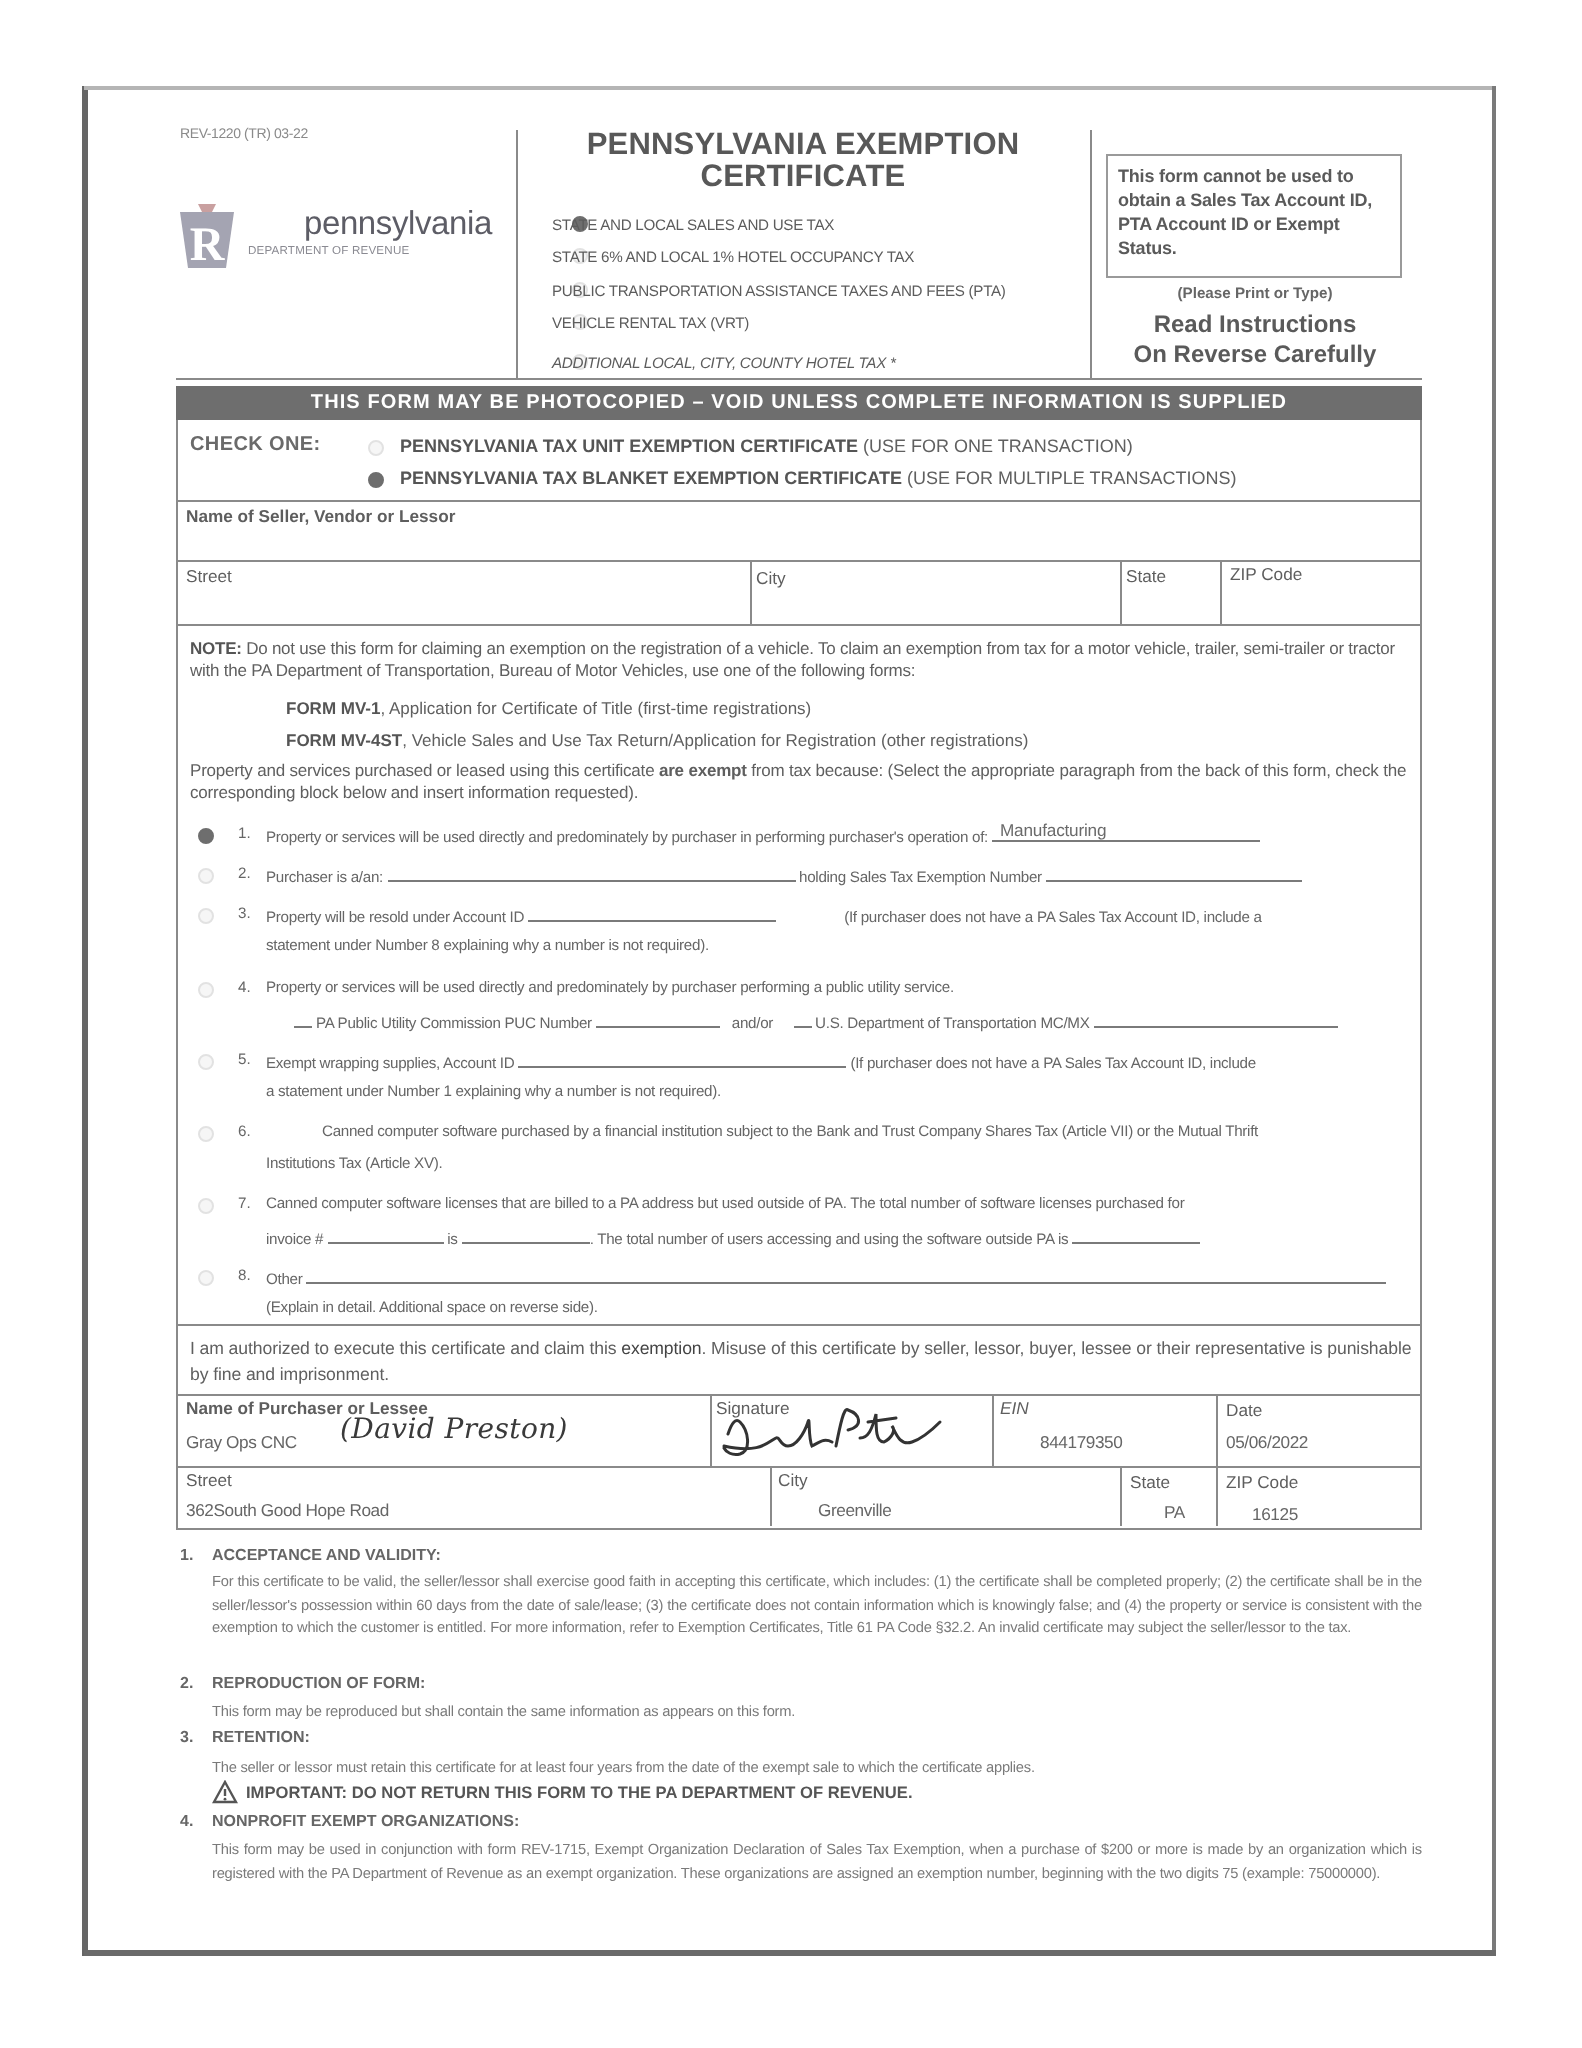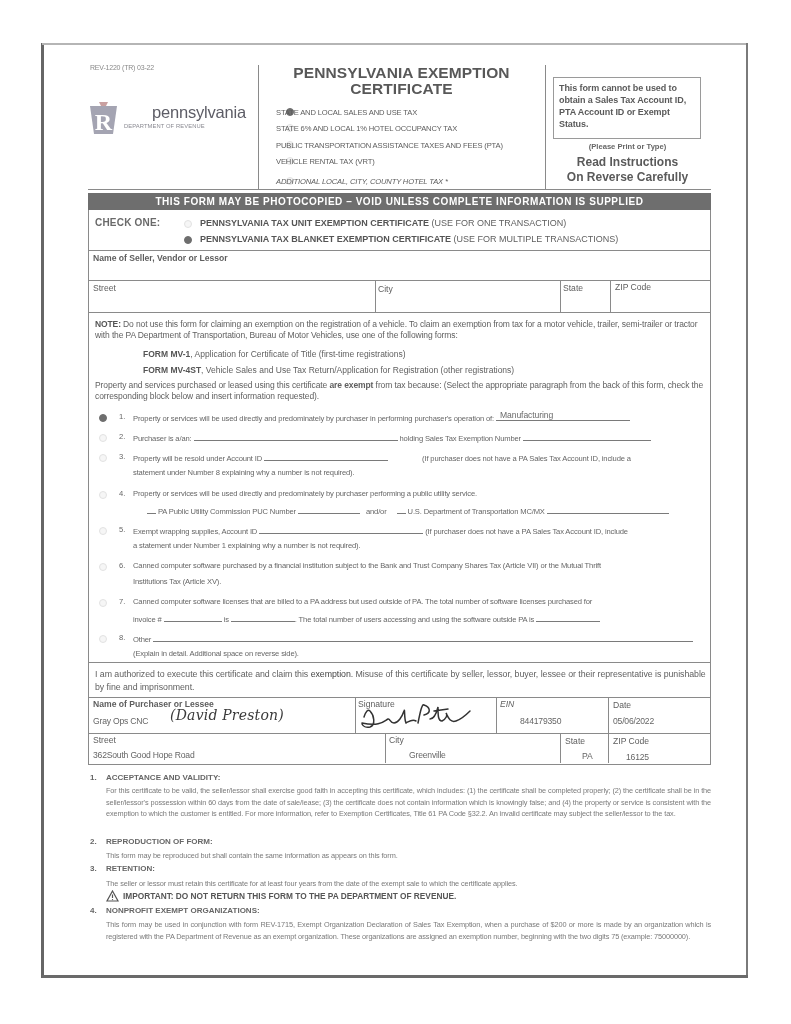--- a/index.html
+++ b/index.html
@@ -186,21 +186,21 @@
   <div class="abs item-line" style="top:489px;">Property or services will be used directly and predominately by purchaser performing a public utility service.</div>
   <div class="abs item-line" style="left:145px; top:505px;"><span class="blank" style="width:9px;"></span><span>PA Public Utility Commission PUC Number</span><span class="blank" style="width:62px; margin-right:6px;"><span class="fill"></span></span><span>and/or</span><span class="blank" style="width:9px; margin-left:10px;"></span><span>U.S. Department of Transportation MC/MX</span><span class="blank" style="width:122px;"><span class="fill"></span></span></div>
 
   <span class="abs radio item-radio" style="top:527px;" data-checked="false"></span>
   <div class="abs item-num" style="top:525px;">5.</div>
   <div class="abs item-line" style="top:525px;"><span>Exempt wrapping supplies, Account ID</span><span class="blank" style="width:164px;"><span class="fill"></span></span><span>(If purchaser does not have a PA Sales Tax Account ID, include</span></div>
   <div class="abs item-line" style="top:541px;">a statement under Number 1 explaining why a number is not required).</div>
 
   <span class="abs radio item-radio" style="top:563px;" data-checked="false"></span>
   <div class="abs item-num" style="top:561px;">6.</div>
-  <div class="abs item-line" style="top:561px;">Canned computer software purchased by a financial institution subject to the Bank and Trust Company Shares Tax (Article VII) or the Mutual Thrift</div>
+  <div class="abs item-line" style="top:561px;margin-left:28px;">Canned computer software purchased by a financial institution subject to the Bank and Trust Company Shares Tax (Article VII) or the Mutual Thrift</div>
   <div class="abs item-line" style="top:577px;">Institutions Tax (Article XV).</div>
 
   <span class="abs radio item-radio" style="top:599px;" data-checked="false"></span>
   <div class="abs item-num" style="top:597px;">7.</div>
   <div class="abs item-line" style="top:597px;">Canned computer software licenses that are billed to a PA address but  used  outside of PA. The total number of software licenses purchased for</div>
   <div class="abs item-line" style="top:613px;"><span>invoice #</span><span class="blank" style="width:58px;"><span class="fill"></span></span><span>is</span><span class="blank" style="width:64px; margin-right:0;"><span class="fill"></span></span><span>. The total number of users accessing and using the software outside PA is</span><span class="blank" style="width:64px;"><span class="fill"></span></span></div>
 
   <span class="abs radio item-radio" style="top:635px;" data-checked="false"></span>
   <div class="abs item-num" style="top:633px;">8.</div>
   <div class="abs item-line" style="top:633px;"><span>Other</span><span class="blank" style="width:540px;"><span class="fill"></span></span></div>

